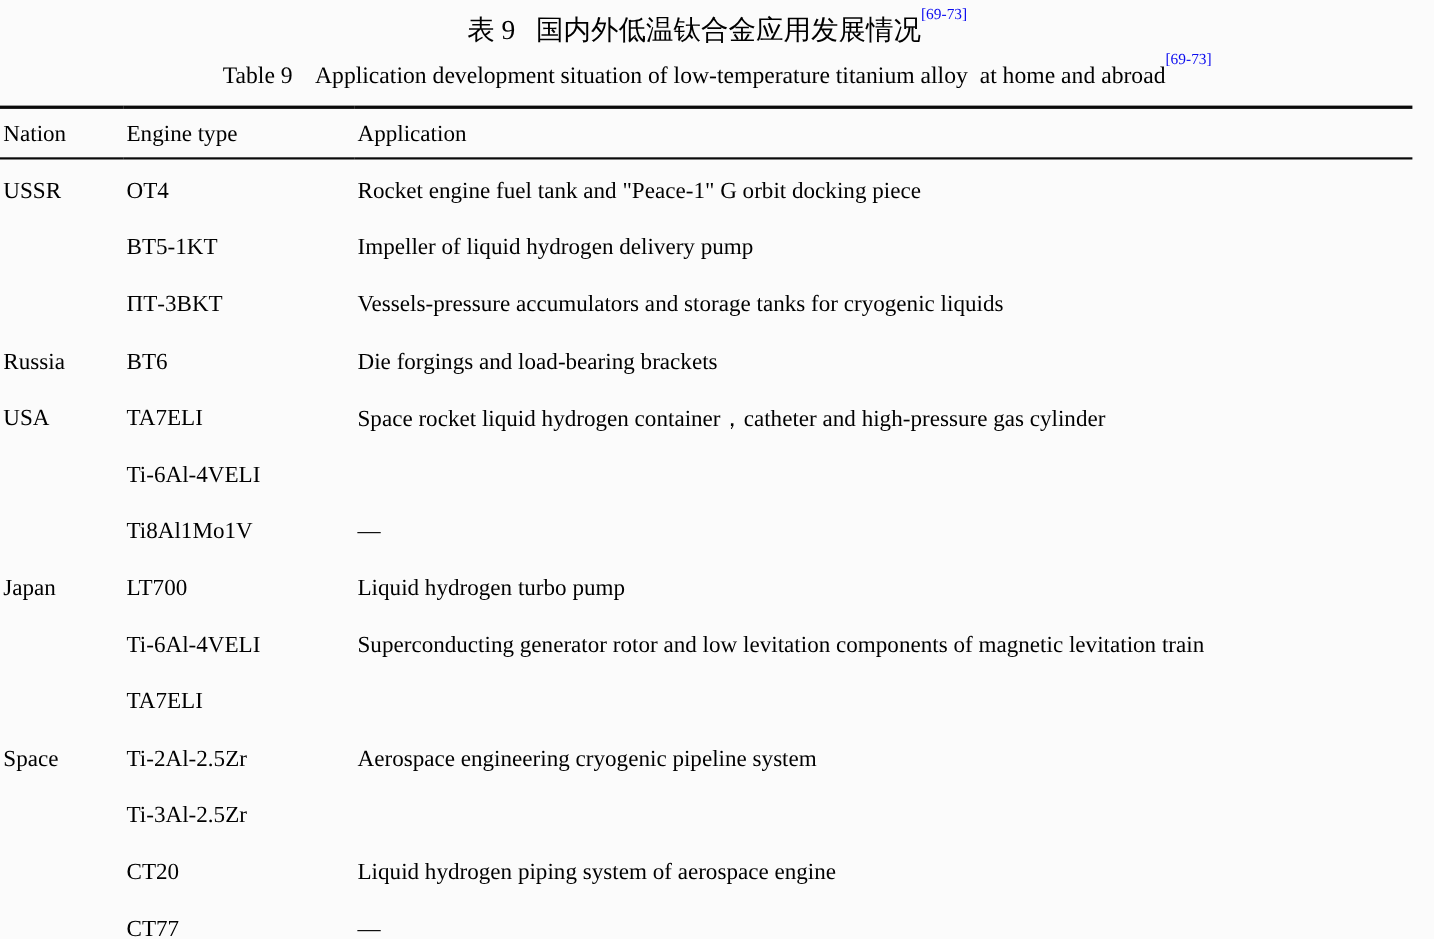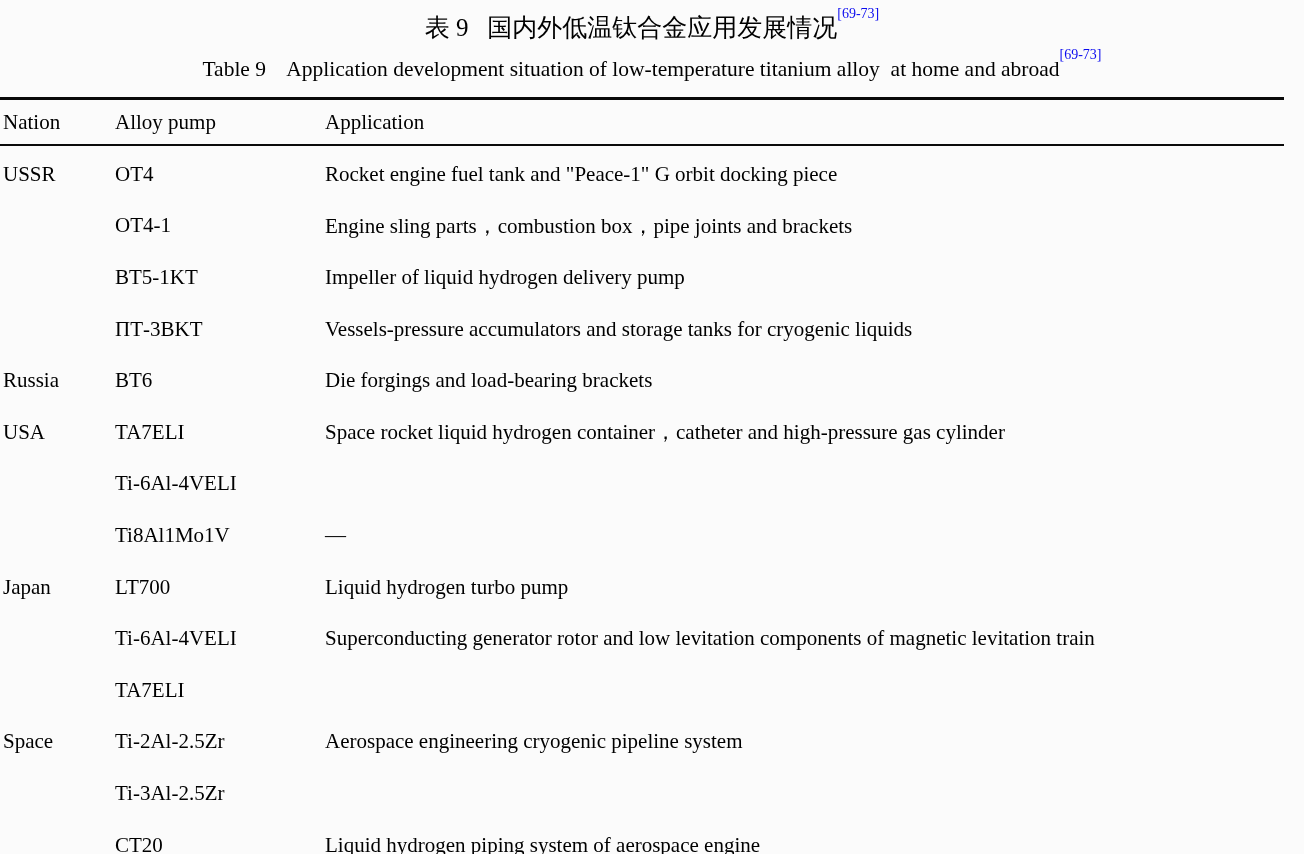--- a/index.html
+++ b/index.html
@@ -84,34 +84,29 @@
 
   <table class="alloy-table">
     <colgroup>
       <col class="c1">
       <col class="c2">
       <col class="c3">
     </colgroup>
     <thead>
       <tr>
         <th>Nation</th>
-        <th>Alloy pump</th>
+        <th>Engine type</th>
         <th>Application</th>
       </tr>
     </thead>
     <tbody id="table-body">
         <tr>
     <td>USSR</td>
     <td>OT4</td>
     <td>Rocket engine fuel tank and "Peace-1" G orbit docking piece</td>
-  </tr>
-        <tr>
-    <td></td>
-    <td>OT4-1</td>
-    <td>Engine sling parts，combustion box，pipe joints and brackets</td>
   </tr>
         <tr>
     <td></td>
     <td>BT5-1KT</td>
     <td>Impeller of liquid hydrogen delivery pump</td>
   </tr>
         <tr>
     <td></td>
     <td>ПТ-3BKT</td>
     <td>Vessels-pressure accumulators and storage tanks for cryogenic liquids</td>

